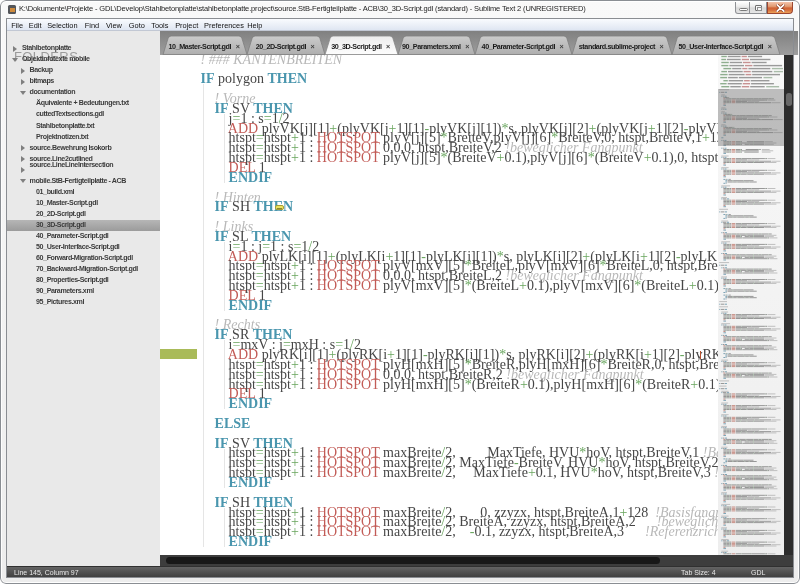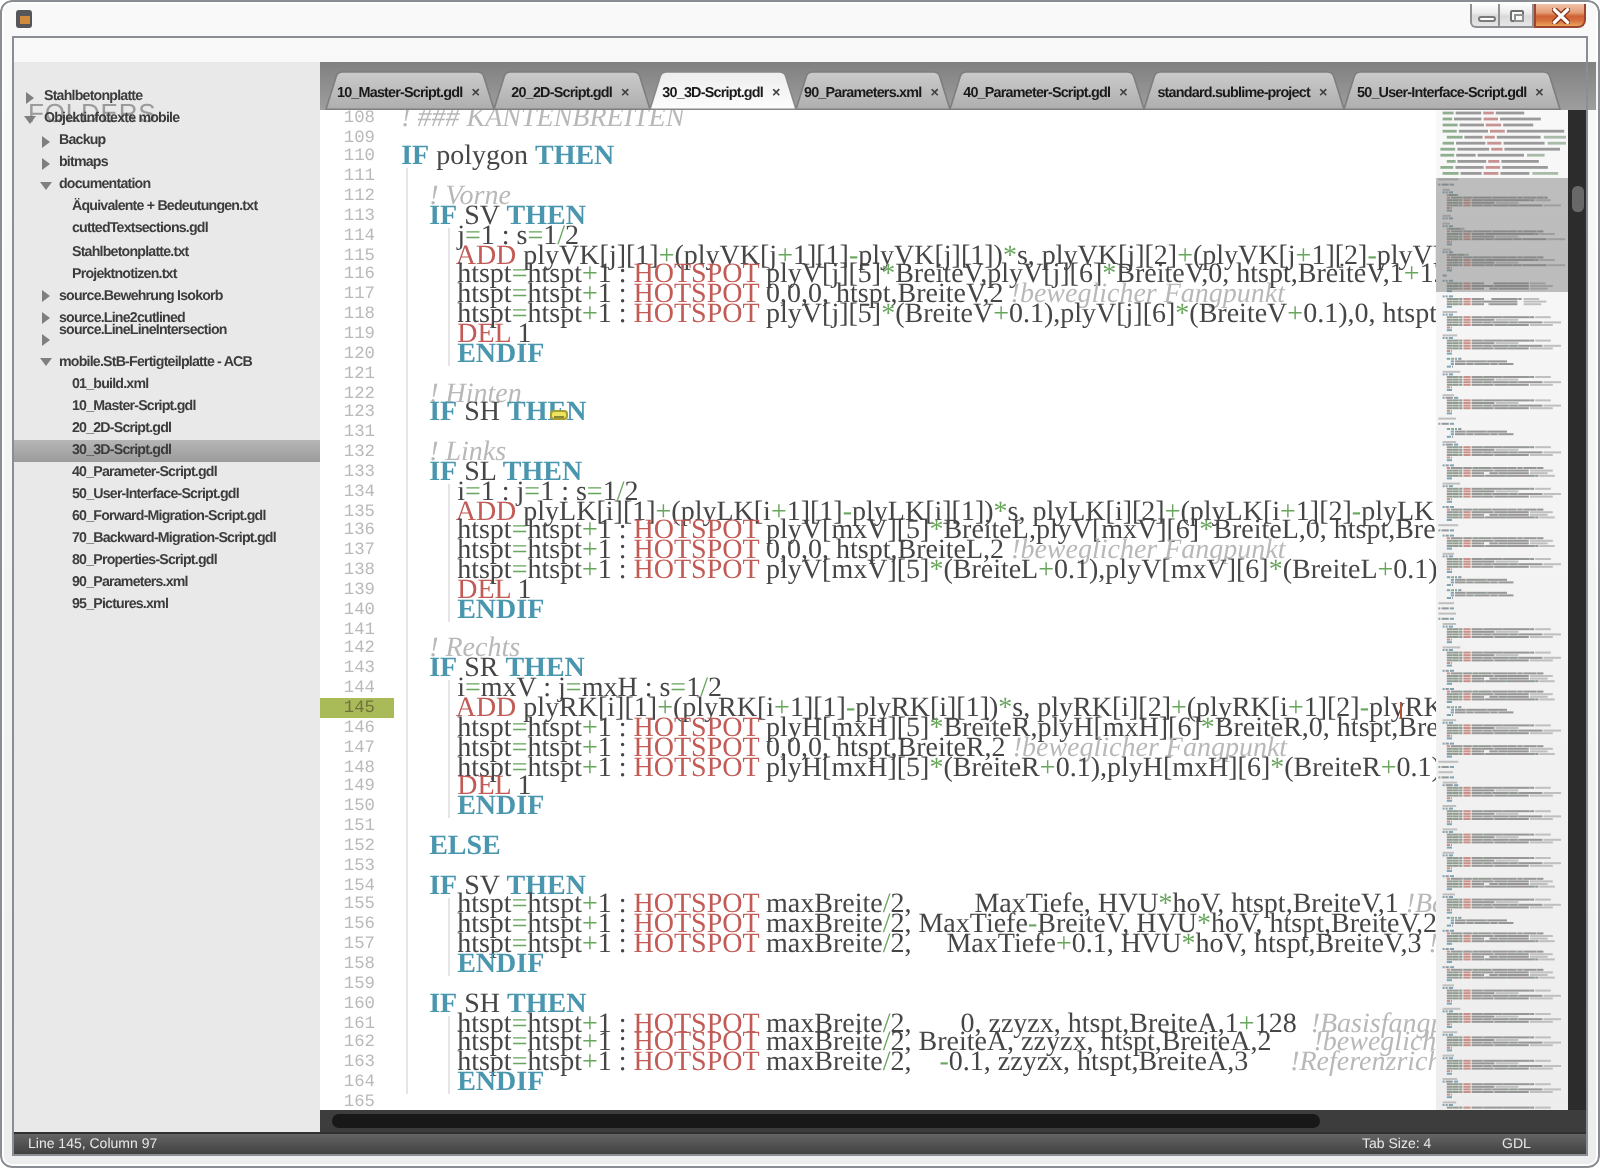--- a/index.html
+++ b/index.html
@@ -52,33 +52,46 @@
 #vthumb{position:absolute;left:786px;top:93px;width:5.5px;height:13px;background:#686868;border-radius:2.7px}
 #hscroll{position:absolute;left:160px;top:555px;width:633.3px;height:11px;background:#3d3d3d}
 #hthumb{position:absolute;left:166px;top:556.7px;width:494px;height:7.6px;background:#181818;border-radius:3.8px}
 #status{position:absolute;left:7px;top:566px;width:786px;height:11px;background:linear-gradient(#646464,#414141);border-top:1px solid #303030}
 #status div{position:absolute;top:1.6px;font-size:7px;color:#e8e8e8}
 </style></head><body>
 <div id="win">
     <div id="ticon">
       <b></b>
     </div>
+    <div id="title">K:\Dokumente\Projekte - GDL\Develop\Stahlbetonplatte\stahlbetonplatte.project\source.StB-Fertigteilplatte - ACB\30_3D-Script.gdl (standard) - Sublime Text 2 (UNREGISTERED)</div>
     <div class="wbtn" id="bmin">
       <b></b>
     </div>
     <div class="wbtn" id="bmax">
       <b></b>
     </div>
     <div class="wbtn" id="bclose">
       <b>
         <svg width="9" height="8" viewBox="0 0 9 8">
           <path d="M1.2 0.8 L7.8 7.2 M7.8 0.8 L1.2 7.2" stroke="#8c3a20" stroke-width="3" stroke-linecap="round"></path>
           <path d="M1.2 0.8 L7.8 7.2 M7.8 0.8 L1.2 7.2" stroke="#fff" stroke-width="1.7" stroke-linecap="round"></path>
         </svg>
       </b>
+    </div>
+    <div id="menubar">
+      <span style="left:4.2px">File</span>
+      <span style="left:21.8px">Edit</span>
+      <span style="left:40.2px">Selection</span>
+      <span style="left:77.8px">Find</span>
+      <span style="left:99.0px">View</span>
+      <span style="left:121.8px">Goto</span>
+      <span style="left:144.2px">Tools</span>
+      <span style="left:168.2px">Project</span>
+      <span style="left:197.0px">Preferences</span>
+      <span style="left:240.2px">Help</span>
     </div>
     <div id="side">
       <div id="folders">FOLDERS</div>
       <div class="arr-r" style="left:6.0px;top:14.5px"></div>
       <div class="trow" style="left:15.0px;top:13.1px">Stahlbetonplatte</div>
       <div class="arr-d" style="left:4.5px;top:26.6px"></div>
       <div class="trow" style="left:15.0px;top:24.2px">Objektinfotexte mobile</div>
       <div class="arr-r" style="left:14.0px;top:36.6px"></div>
       <div class="trow" style="left:22.5px;top:35.2px">Backup</div>
       <div class="arr-r" style="left:14.0px;top:47.7px"></div>
@@ -137,71 +150,20 @@
         <text x="565.0" y="17.5" text-anchor="middle" class="tt">50_User-Interface-Script.gdl<tspan dx="4.5" fill="#3f3f3f">×</tspan></text>
       </svg></div>
     <div id="codearea">
       <div id="hl145" style="top:294.30px"></div>
       <div class="ig" style="left:43.2px;top:29.2px;height:463.0px"></div>
       <div class="ig" style="left:64.0px;top:58.8px;height:69.0px"></div>
       <div class="ig" style="left:64.0px;top:186.9px;height:68.9px"></div>
       <div class="ig" style="left:64.0px;top:285.3px;height:68.9px"></div>
       <div class="ig" style="left:64.0px;top:393.7px;height:39.4px"></div>
       <div class="ig" style="left:64.0px;top:452.8px;height:39.4px"></div>
-      <pre id="gutter">108
-109
-110
-111
-112
-113
-114
-115
-116
-117
-118
-119
-120
-121
-122
-123
-131
-132
-133
-134
-135
-136
-137
-138
-139
-140
-141
-142
-143
-144
-<i>145</i>
-146
-147
-148
-149
-150
-151
-152
-153
-154
-155
-156
-157
-158
-159
-160
-161
-162
-163
-164
-165</pre>
       <pre id="code"><i class="c">! ### KANTENBREITEN</i>
 
 <i class="k">IF</i> polygon <i class="k">THEN</i>
 
     <i class="c">! Vorne</i>
     <i class="k">IF</i> SV <i class="k">THEN</i>
         j<i class="o">=</i>1 : s<i class="o">=</i>1<i class="o">/</i>2
         <i class="r">ADD</i> plyVK[j][1]<i class="o">+</i>(plyVK[j<i class="o">+</i>1][1]<i class="o">-</i>plyVK[j][1])<i class="o">*</i>s, plyVK[j][2]<i class="o">+</i>(plyVK[j<i class="o">+</i>1][2]<i class="o">-</i>plyVK[j][2])<i class="o">*</i>s, HVUhoV
         htspt<i class="o">=</i>htspt<i class="o">+</i>1 : <i class="r">HOTSPOT</i> plyV[j][5]<i class="o">*</i>BreiteV,plyV[j][6]<i class="o">*</i>BreiteV,0, htspt,BreiteV,1<i class="o">+</i>128 <i class="c">!Basisfangpunkt</i>
         htspt<i class="o">=</i>htspt<i class="o">+</i>1 : <i class="r">HOTSPOT</i> 0,0,0, htspt,BreiteV,2 <i class="c">!beweglicher Fangpunkt</i>

